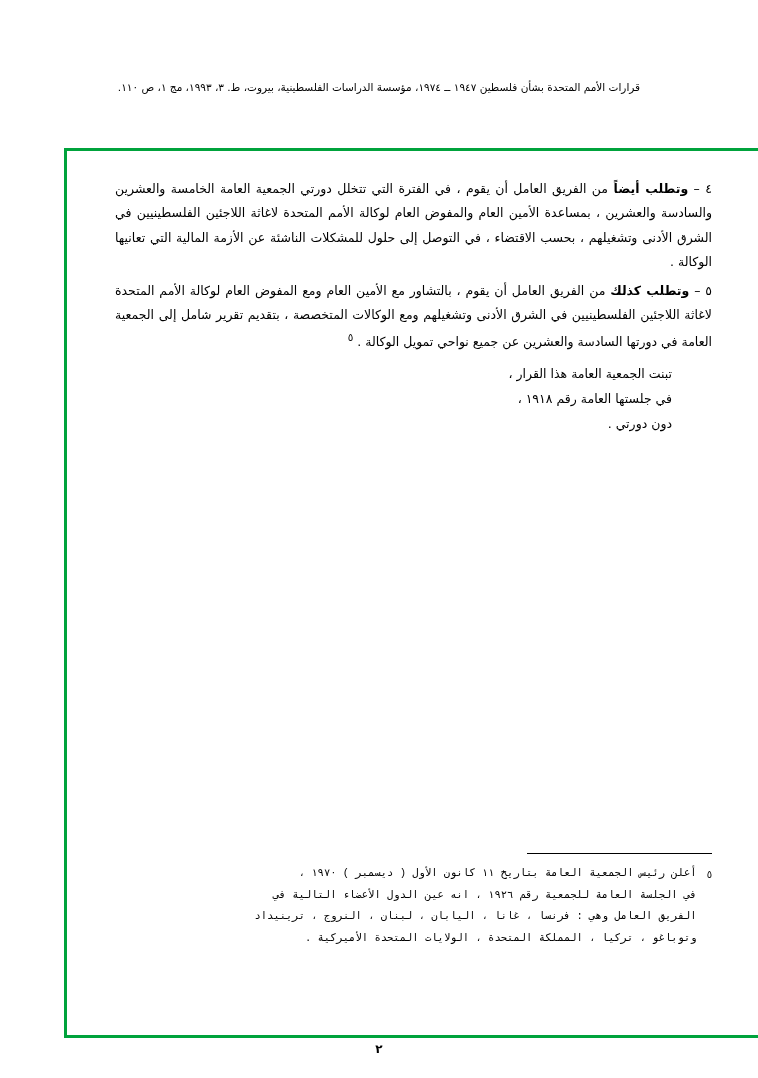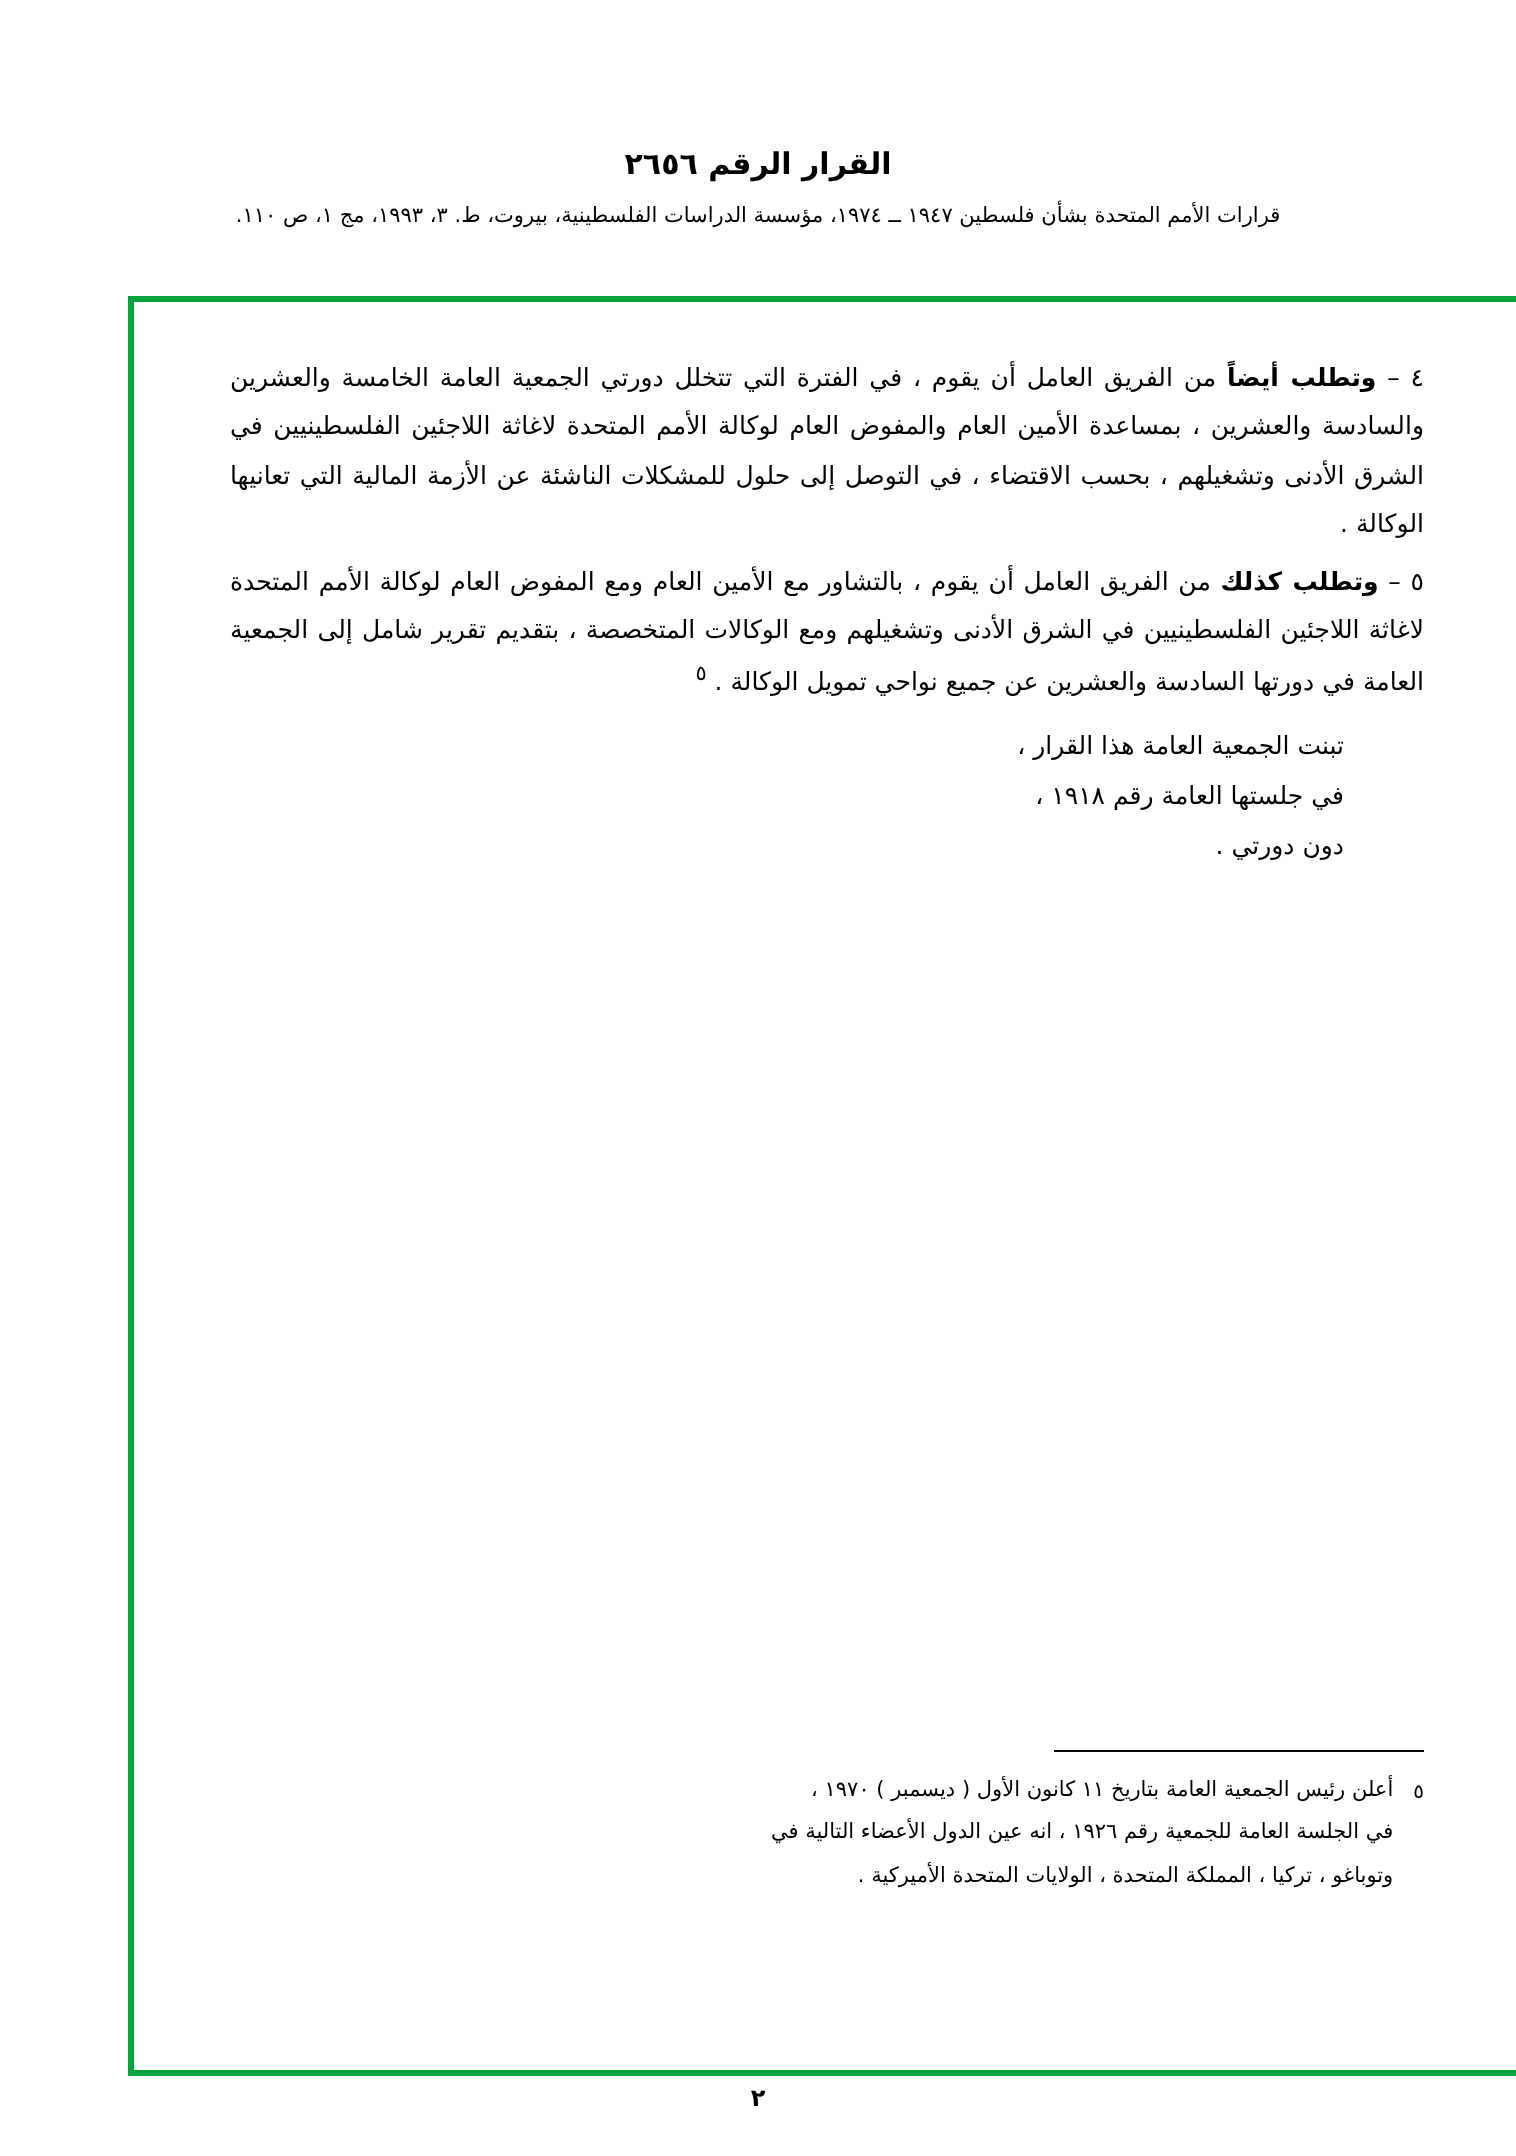--- a/index.html
+++ b/index.html
@@ -111,41 +111,41 @@
     align-items: flex-start;
   }
   .footnote-marker {
     flex: 0 0 auto;
     font-size: 10px;
     padding-top: 2px;
   }
   .footnote-body {
     flex: 1 1 auto;
     text-align: justify;
+    font-family: Liberation Mono, monospace;
   }
   .footnote-body div { margin-bottom: 1px; }
 
   
   .page-number {
     position: absolute;
     bottom: 22px;
     left: 0;
     right: 0;
     text-align: center;
     font-size: 12px;
     font-weight: bold;
   }
 </style>
 </head>
 <body>
 
 <div class="page">
 
   <div class="doc-header">
-    <div class="doc-title">القرار الرقم ٢٦٥٦</div>
     <div class="doc-subtitle">قرارات الأمم المتحدة بشأن فلسطين ١٩٤٧ ــ ١٩٧٤، مؤسسة الدراسات الفلسطينية، بيروت، ط. ٣، ١٩٩٣، مج ١، ص ١١٠.</div>
   </div>
 
   <div class="frame">
     <div class="frame-inner">
 
       <div class="body-text">
 
         <p class="para">
           <span>٤ –</span>
@@ -168,20 +168,21 @@
 
       </div>
 
       <div class="footnote-wrap">
         <div class="footnote-rule"></div>
         <div class="footnote">
           <div class="footnote-marker">٥</div>
           <div class="footnote-body">
             <div>أعلن رئيس الجمعية العامة بتاريخ ١١ كانون الأول ( ديسمبر ) ١٩٧٠ ،</div>
             <div>في الجلسة العامة للجمعية رقم ١٩٢٦ ، انه عين الدول الأعضاء التالية في</div>
+            <div>الفريق العامل وهي : فرنسا ، غانا ، اليابان ، لبنان ، النروج ، ترينيداد</div>
             <div>وتوباغو ، تركيا ، المملكة المتحدة ، الولايات المتحدة الأميركية .</div>
           </div>
         </div>
       </div>
 
     </div>
   </div>
 
   <div class="page-number">٢</div>
 

